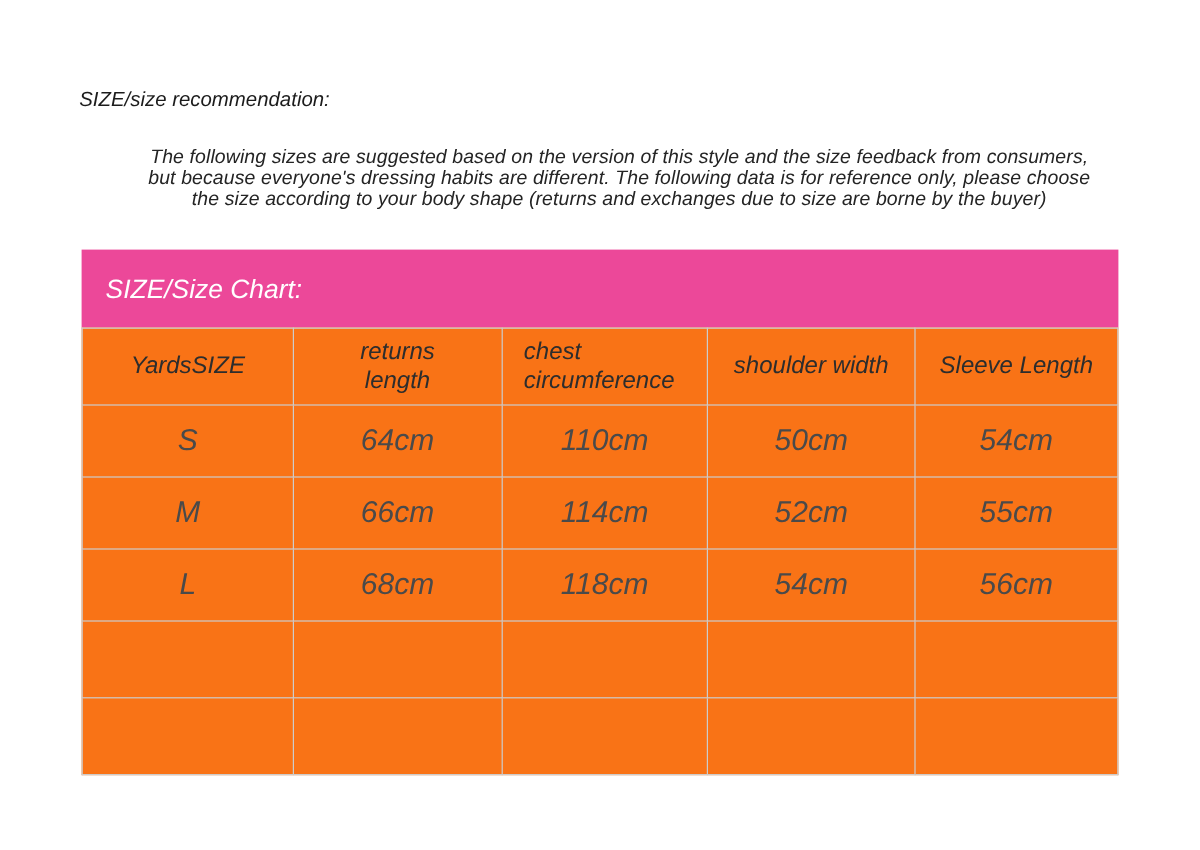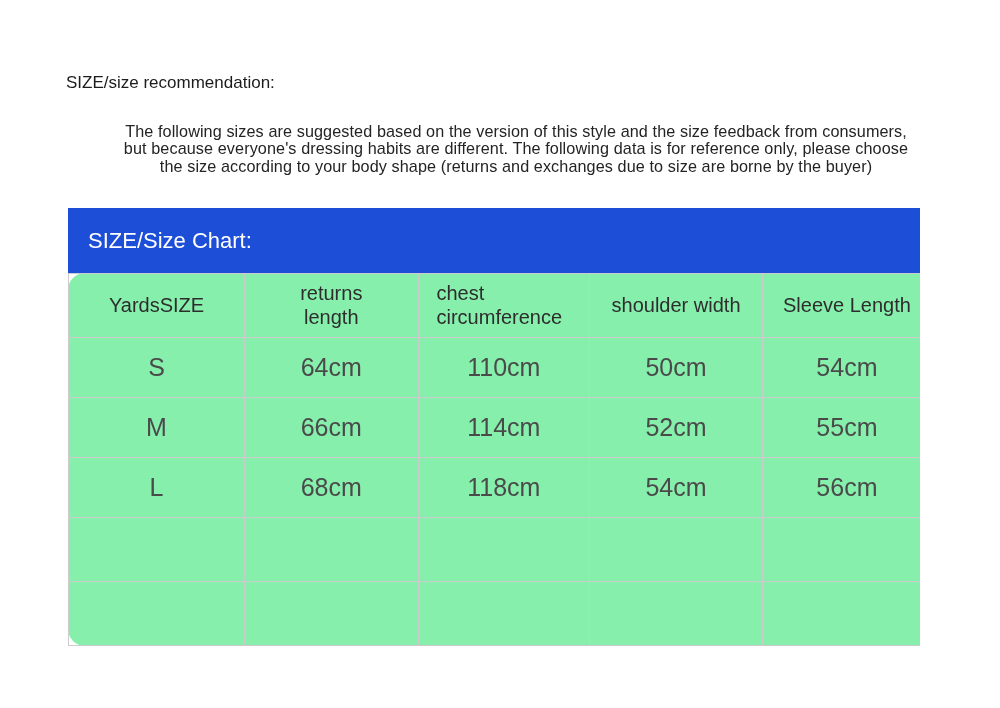--- a/index.html
+++ b/index.html
@@ -2,25 +2,26 @@
 <html><head>
 <meta charset="utf-8">
 <style>
   html, body {
     margin: 0;
     padding: 0;
     background: #ffffff;
   }
   .canvas {
     position: relative;
-    width: 920px;
+    width: 1000px;
     height: 708px;
     background: #ffffff;
     font-family: "Liberation Sans", sans-serif;
     overflow: hidden;
+    font-style: italic;
   }
   .heading {
     position: absolute;
     left: 66px;
     top: 73px;
     font-size: 17px;
     line-height: 20px;
     color: #1c1c1c;
   }
   .description {
@@ -37,36 +38,35 @@
   }
   .chart-section {
     position: absolute;
     left: 68px;
     top: 208px;
     width: 864px;
   }
   .chart-title-bar {
     width: 100%;
     height: 65px;
-    background: #1d4ed8;
+    background: #ec4899;
     display: flex;
     align-items: center;
     box-sizing: border-box;
     padding-left: 20px;
   }
   .chart-title-bar span {
     color: #ffffff;
     font-size: 22px;
   }
   table.size-table {
     width: 100%;
     border-collapse: collapse;
     table-layout: fixed;
-    background: #86efac;
-    border-radius: 17px;
+    background: #f97316;
   }
   table.size-table th,
   table.size-table td {
     border: 1px solid #cccccc;
     vertical-align: middle;
     padding: 0;
   }
   table.size-table th {
     height: 63px;
     font-weight: normal;

